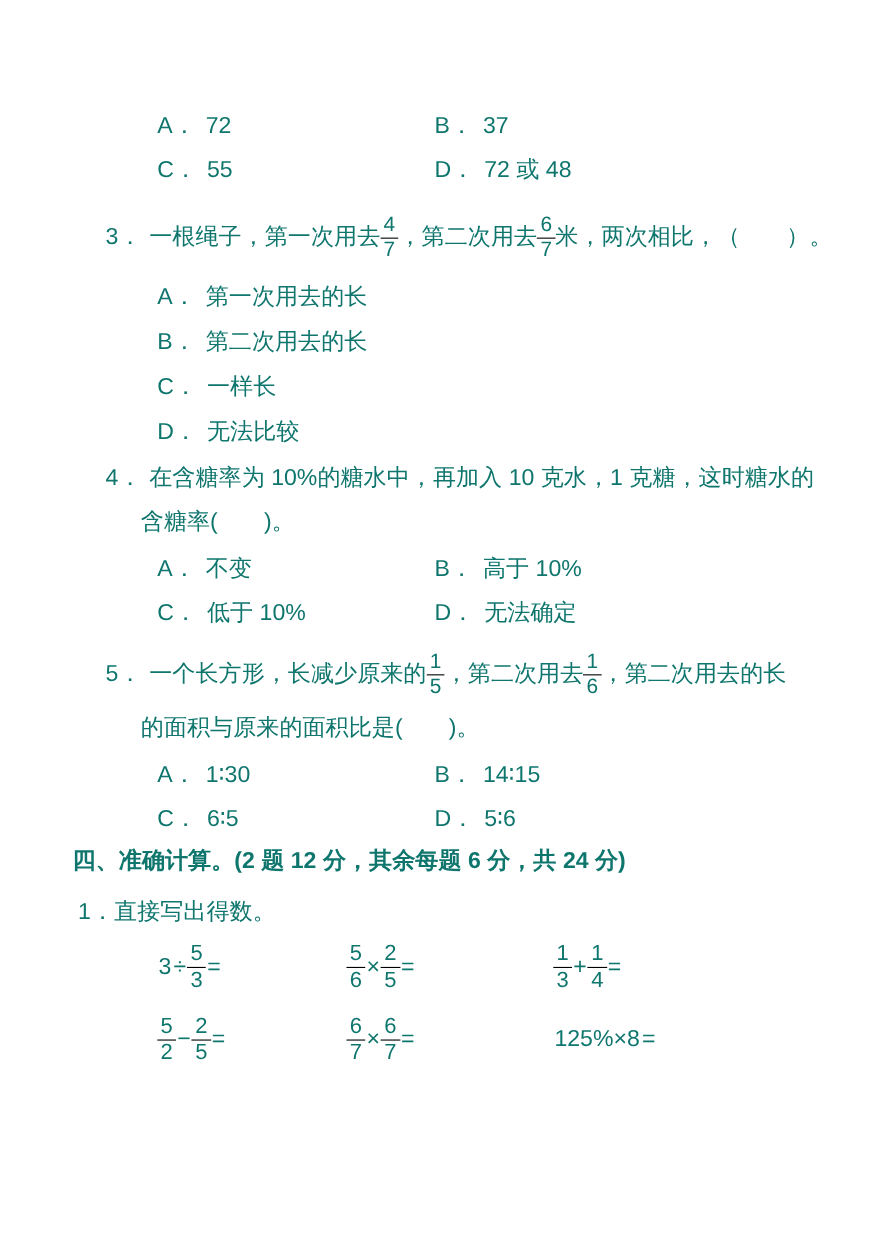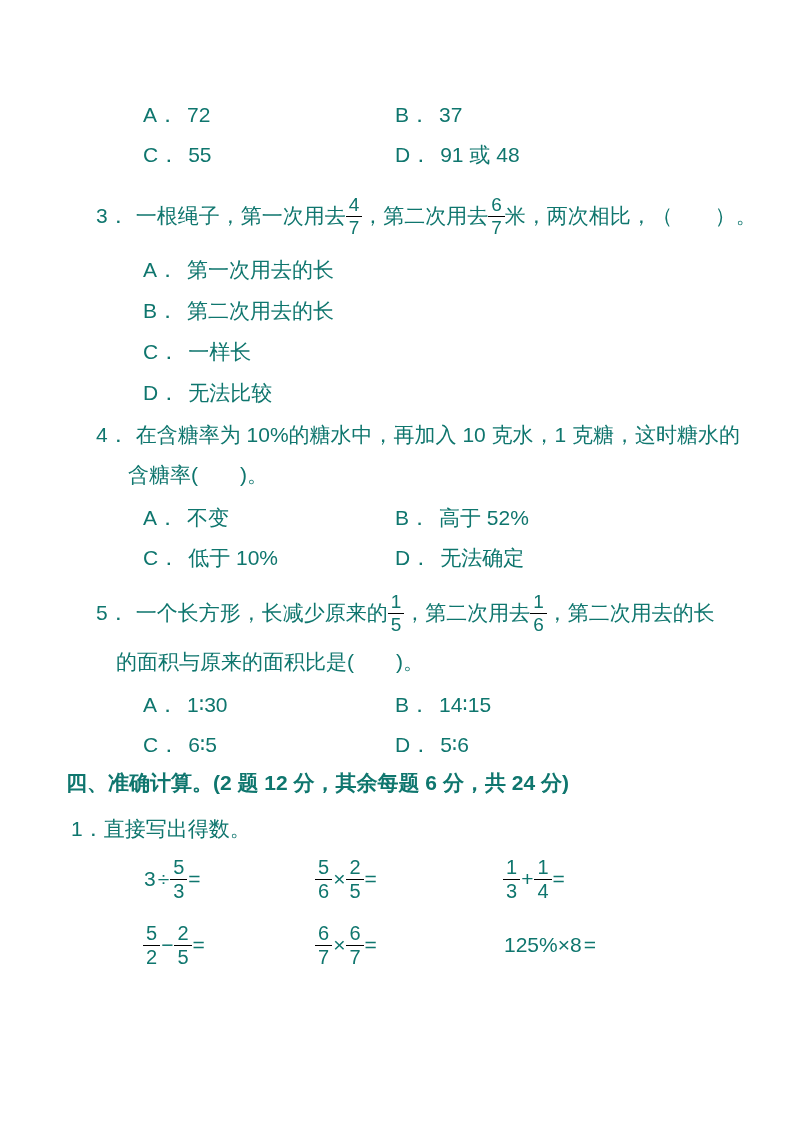--- a/index.html
+++ b/index.html
@@ -35,21 +35,21 @@
   <div class="abs opt" style="left:143px; top:104px;">
     <span class="lab">A．</span><span>72</span>
   </div>
   <div class="abs opt" style="left:395px; top:104px;">
     <span class="lab">B．</span><span>37</span>
   </div>
   <div class="abs opt" style="left:143px; top:144px;">
     <span class="lab">C．</span><span>55</span>
   </div>
   <div class="abs opt" style="left:395px; top:144px;">
-    <span class="lab">D．</span><span>91 或 48</span>
+    <span class="lab">D．</span><span>72 或 48</span>
   </div>
 
   <div class="abs stem-flex" style="left:96px; top:187px; height:58px;">
     <span class="qnum">3．</span>
     <span>一根绳子，第一次用去</span>
     <span class="frac">
       <span class="num">4</span>
       <span class="den">7</span>
     </span>
     <span>，第二次用去</span>
@@ -78,21 +78,21 @@
     <span>在含糖率为 10%的糖水中，再加入 10 克水，1 克糖，这时糖水的</span>
   </div>
   <div class="abs" style="left:128px; top:464px; white-space:nowrap;">
     <span>含糖率(　　)。</span>
   </div>
 
   <div class="abs opt" style="left:143px; top:507px;">
     <span class="lab">A．</span><span>不变</span>
   </div>
   <div class="abs opt" style="left:395px; top:507px;">
-    <span class="lab">B．</span><span>高于 52%</span>
+    <span class="lab">B．</span><span>高于 10%</span>
   </div>
   <div class="abs opt" style="left:143px; top:547px;">
     <span class="lab">C．</span><span>低于 10%</span>
   </div>
   <div class="abs opt" style="left:395px; top:547px;">
     <span class="lab">D．</span><span>无法确定</span>
   </div>
 
   <div class="abs stem-flex" style="left:96px; top:584px; height:58px;">
     <span class="qnum">5．</span>
@@ -101,21 +101,21 @@
       <span class="num">1</span>
       <span class="den">5</span>
     </span>
     <span>，第二次用去</span>
     <span class="frac">
       <span class="num">1</span>
       <span class="den">6</span>
     </span>
     <span>，第二次用去的长</span>
   </div>
-  <div class="abs" style="left:116px; top:651px; white-space:nowrap;">
+  <div class="abs" style="left:128px; top:651px; white-space:nowrap;">
     <span>的面积与原来的面积比是(　　)。</span>
   </div>
 
   <div class="abs opt" style="left:143px; top:694px;">
     <span class="lab">A．</span><span>1∶30</span>
   </div>
   <div class="abs opt" style="left:395px; top:694px;">
     <span class="lab">B．</span><span>14∶15</span>
   </div>
   <div class="abs opt" style="left:143px; top:734px;">

